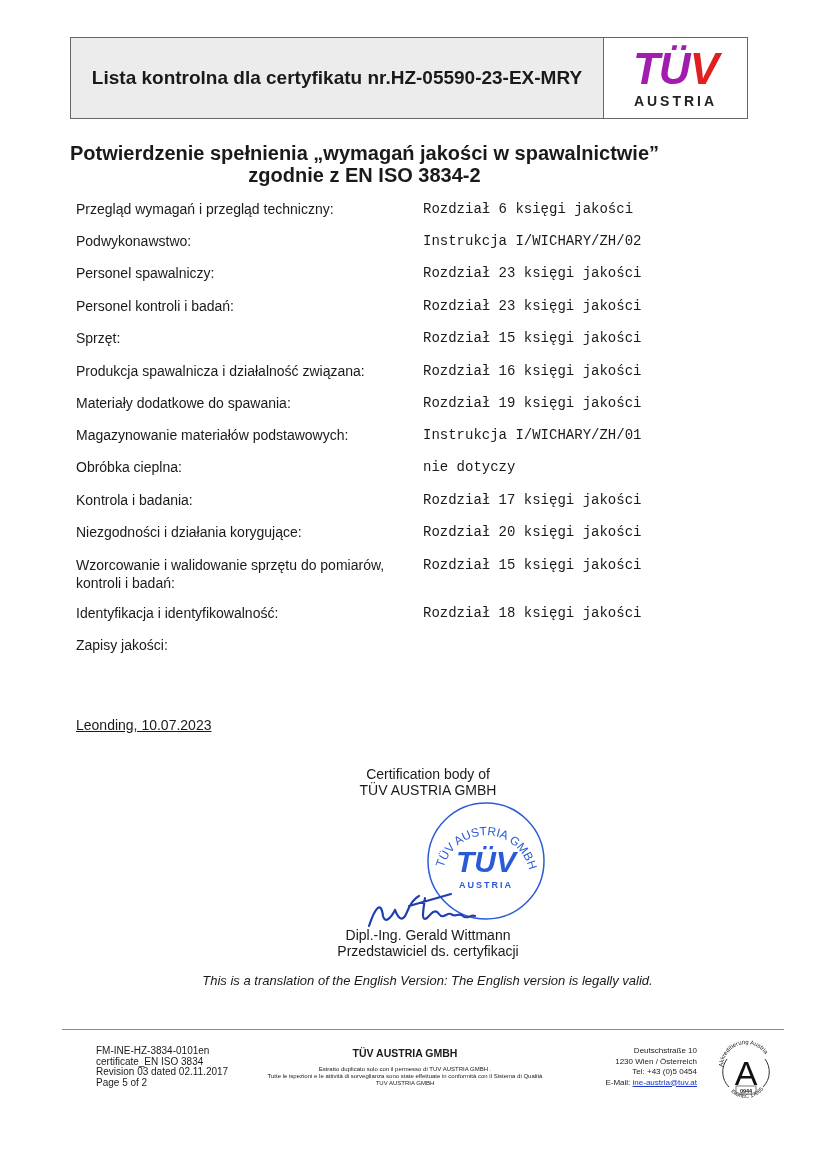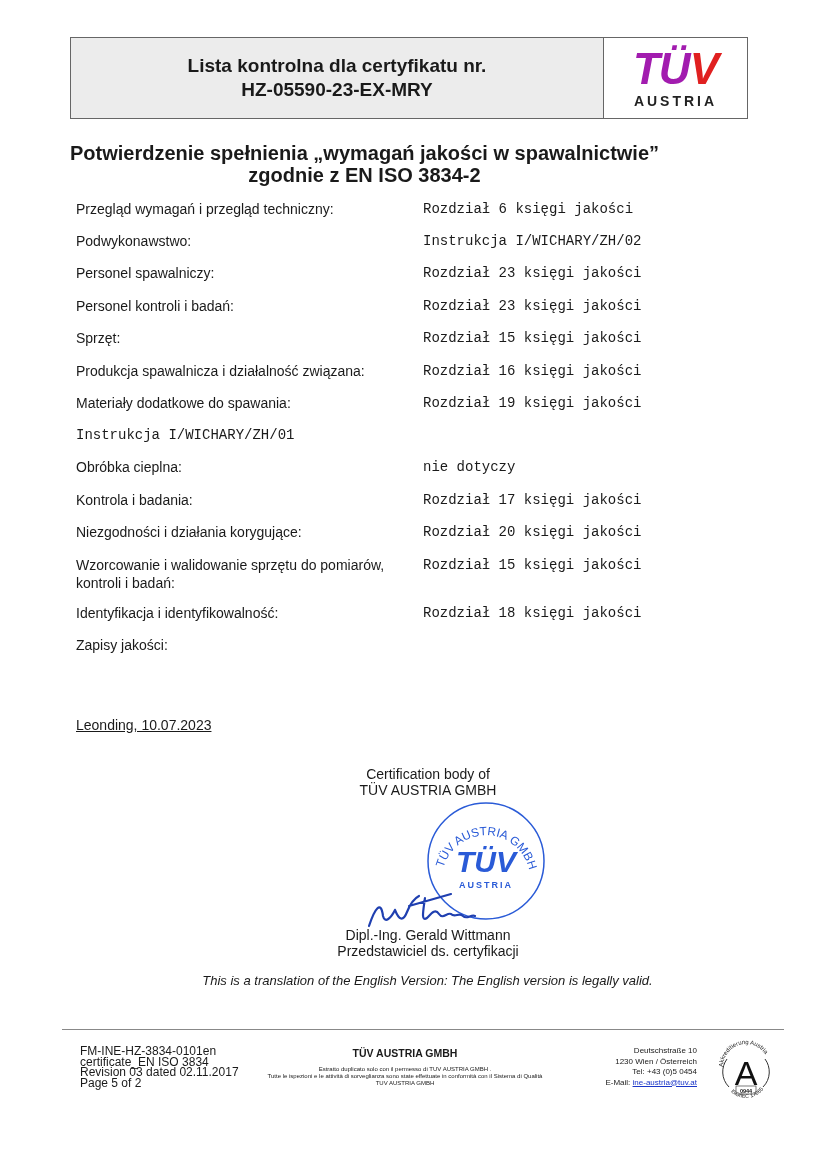--- a/index.html
+++ b/index.html
@@ -1,21 +1,21 @@
 <!DOCTYPE html>
 <html><head>
 <meta charset="utf-8">
 <style>
   html, body { margin: 0; padding: 0; background: #ffffff; }
   body { width: 827px; height: 1170px; position: relative; overflow: hidden;
          font-family: "Liberation Sans", sans-serif; color: #1a1a1a; }
   .header-box { position: absolute; left: 70px; top: 37px; width: 678px; height: 82px;
                 border: 1px solid #666; display: flex; box-sizing: border-box; }
   .header-title { flex: 1; background: #ececec; border-right: 1px solid #666;
-                  display: flex; flex-direction: column; align-items: center; justify-content: center;
+                  display: flex; flex-direction: row; align-items: center; justify-content: center;
                   font-weight: bold; font-size: 19px; line-height: 24px; color: #1a1a1a; }
   .header-logo { width: 143px; display: flex; flex-direction: column; align-items: center; justify-content: center; }
   .tuv-word { font-family: "Liberation Sans", sans-serif; font-weight: bold; font-style: italic;
               font-size: 44px; line-height: 44px; letter-spacing: -1px; position: relative; }
   .tuv-word .tu { color: #a21caf; }
   .tuv-word .v { color: #e02020; }
   .austria-word { font-weight: bold; font-size: 14px; letter-spacing: 3px; color: #222; margin-top: 2px; }
 
   .subtitle { position: absolute; left: 0; width: 729px; top: 142px; text-align: center;
               font-weight: bold; font-size: 20px; line-height: 22px; }
@@ -31,21 +31,21 @@
                font-size: 14px; line-height: 16px; }
   .stamp { position: absolute; left: 425px; top: 800px; width: 122px; height: 122px; }
   .signature { position: absolute; left: 365px; top: 888px; width: 130px; height: 42px; }
   .signer { position: absolute; left: 310px; width: 236px; top: 927px; text-align: center;
             font-size: 14px; line-height: 16px; }
 
   .translation-note { position: absolute; left: 0; width: 855px; top: 973px; text-align: center;
                       font-size: 13px; font-style: italic; }
 
   .footer-rule { position: absolute; left: 62px; top: 1029px; width: 722px; height: 1px; background: #888; }
-  .footer-left { position: absolute; left: 80px; top: 1046px; font-size: 12px; line-height: 10.5px; }
+  .footer-left { position: absolute; left: 96px; top: 1046px; font-size: 10px; line-height: 10.5px; }
   .footer-center { position: absolute; left: 230px; width: 350px; top: 1047px; text-align: center; }
   .footer-center .company { font-weight: bold; font-size: 10.5px; margin-bottom: 7px; }
   .footer-center .legal { font-size: 6px; line-height: 7px; }
   .footer-right { position: absolute; right: 130px; top: 1046px; text-align: right; font-size: 8px; line-height: 10.5px; }
   .footer-right a { color: #1a35c8; text-decoration: underline; }
   .accred { position: absolute; left: 713px; top: 1037px; width: 66px; height: 66px; }
 </style>
 </head>
 <body>
 
@@ -90,20 +90,21 @@
   </div>
   <div class="row" style="height:32px">
     <div class="lbl">Produkcja spawalnicza i działalność związana:</div>
     <div class="val">Rozdział 16 księgi jakości</div>
   </div>
   <div class="row" style="height:32px">
     <div class="lbl">Materiały dodatkowe do spawania:</div>
     <div class="val">Rozdział 19 księgi jakości</div>
   </div>
   <div class="row" style="height:32px">
+    <div class="lbl">Magazynowanie materiałów podstawowych:</div>
     <div class="val">Instrukcja I/WICHARY/ZH/01</div>
   </div>
   <div class="row" style="height:33px">
     <div class="lbl">Obróbka cieplna:</div>
     <div class="val">nie dotyczy</div>
   </div>
   <div class="row" style="height:32px">
     <div class="lbl">Kontrola i badania:</div>
     <div class="val">Rozdział 17 księgi jakości</div>
   </div>

